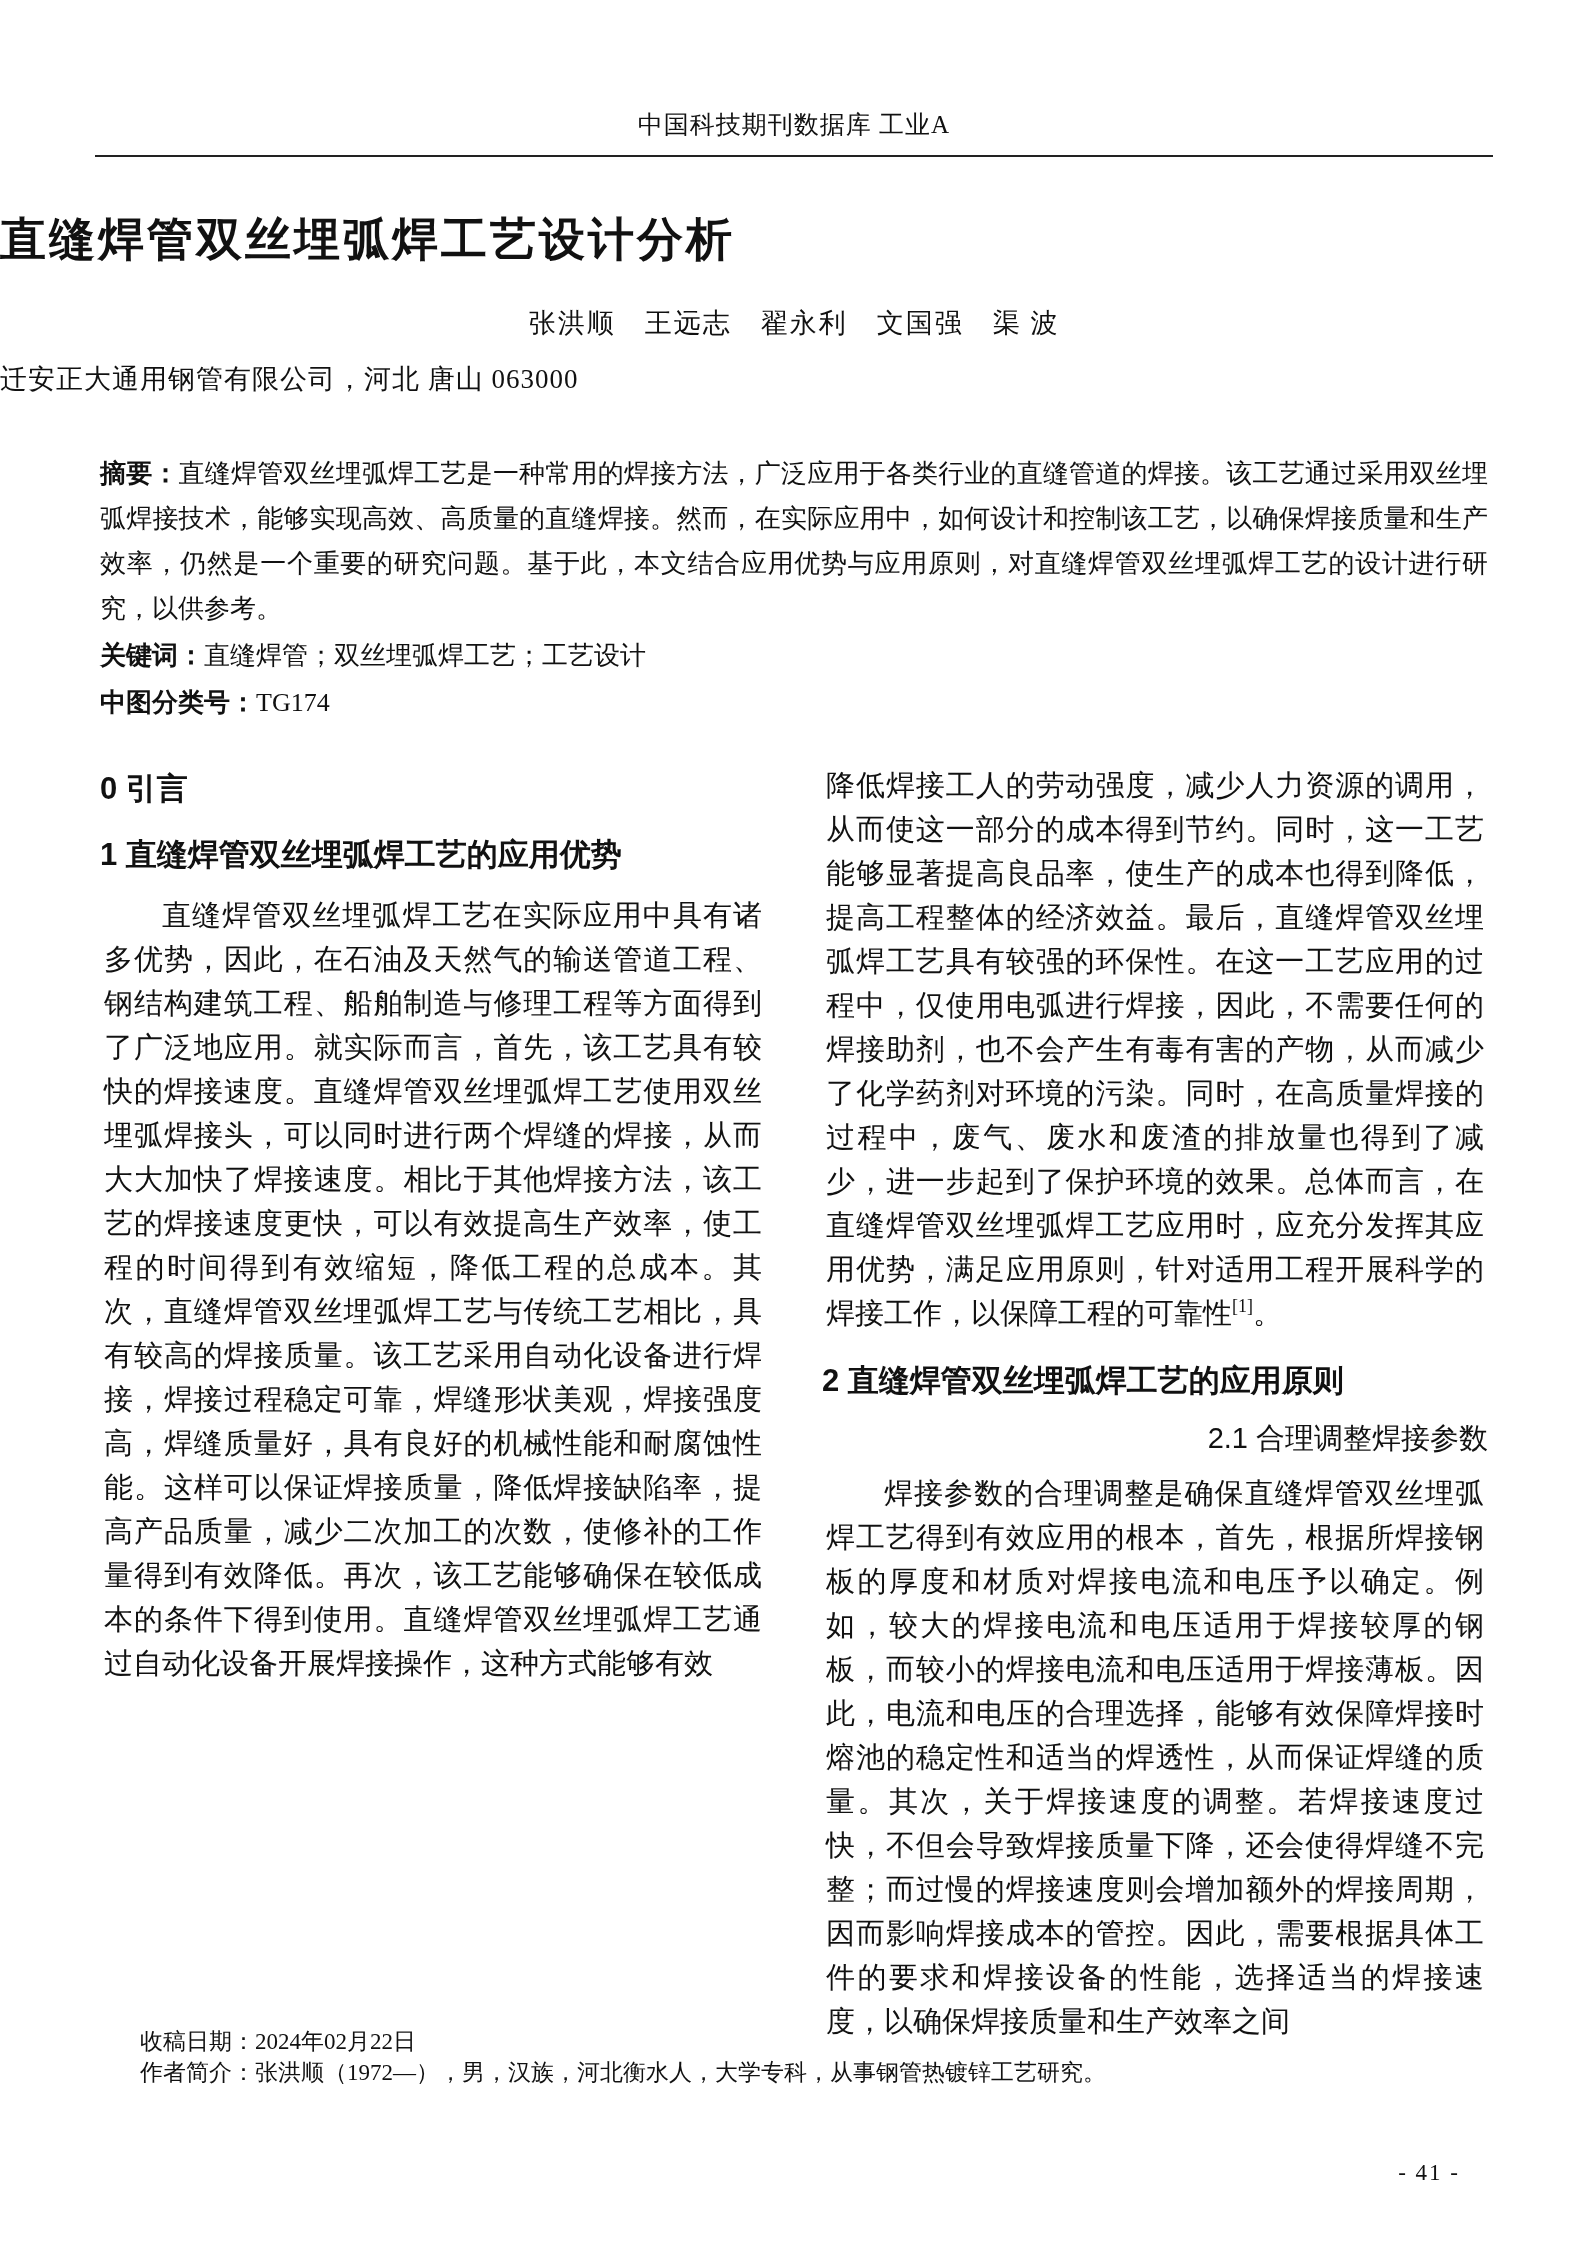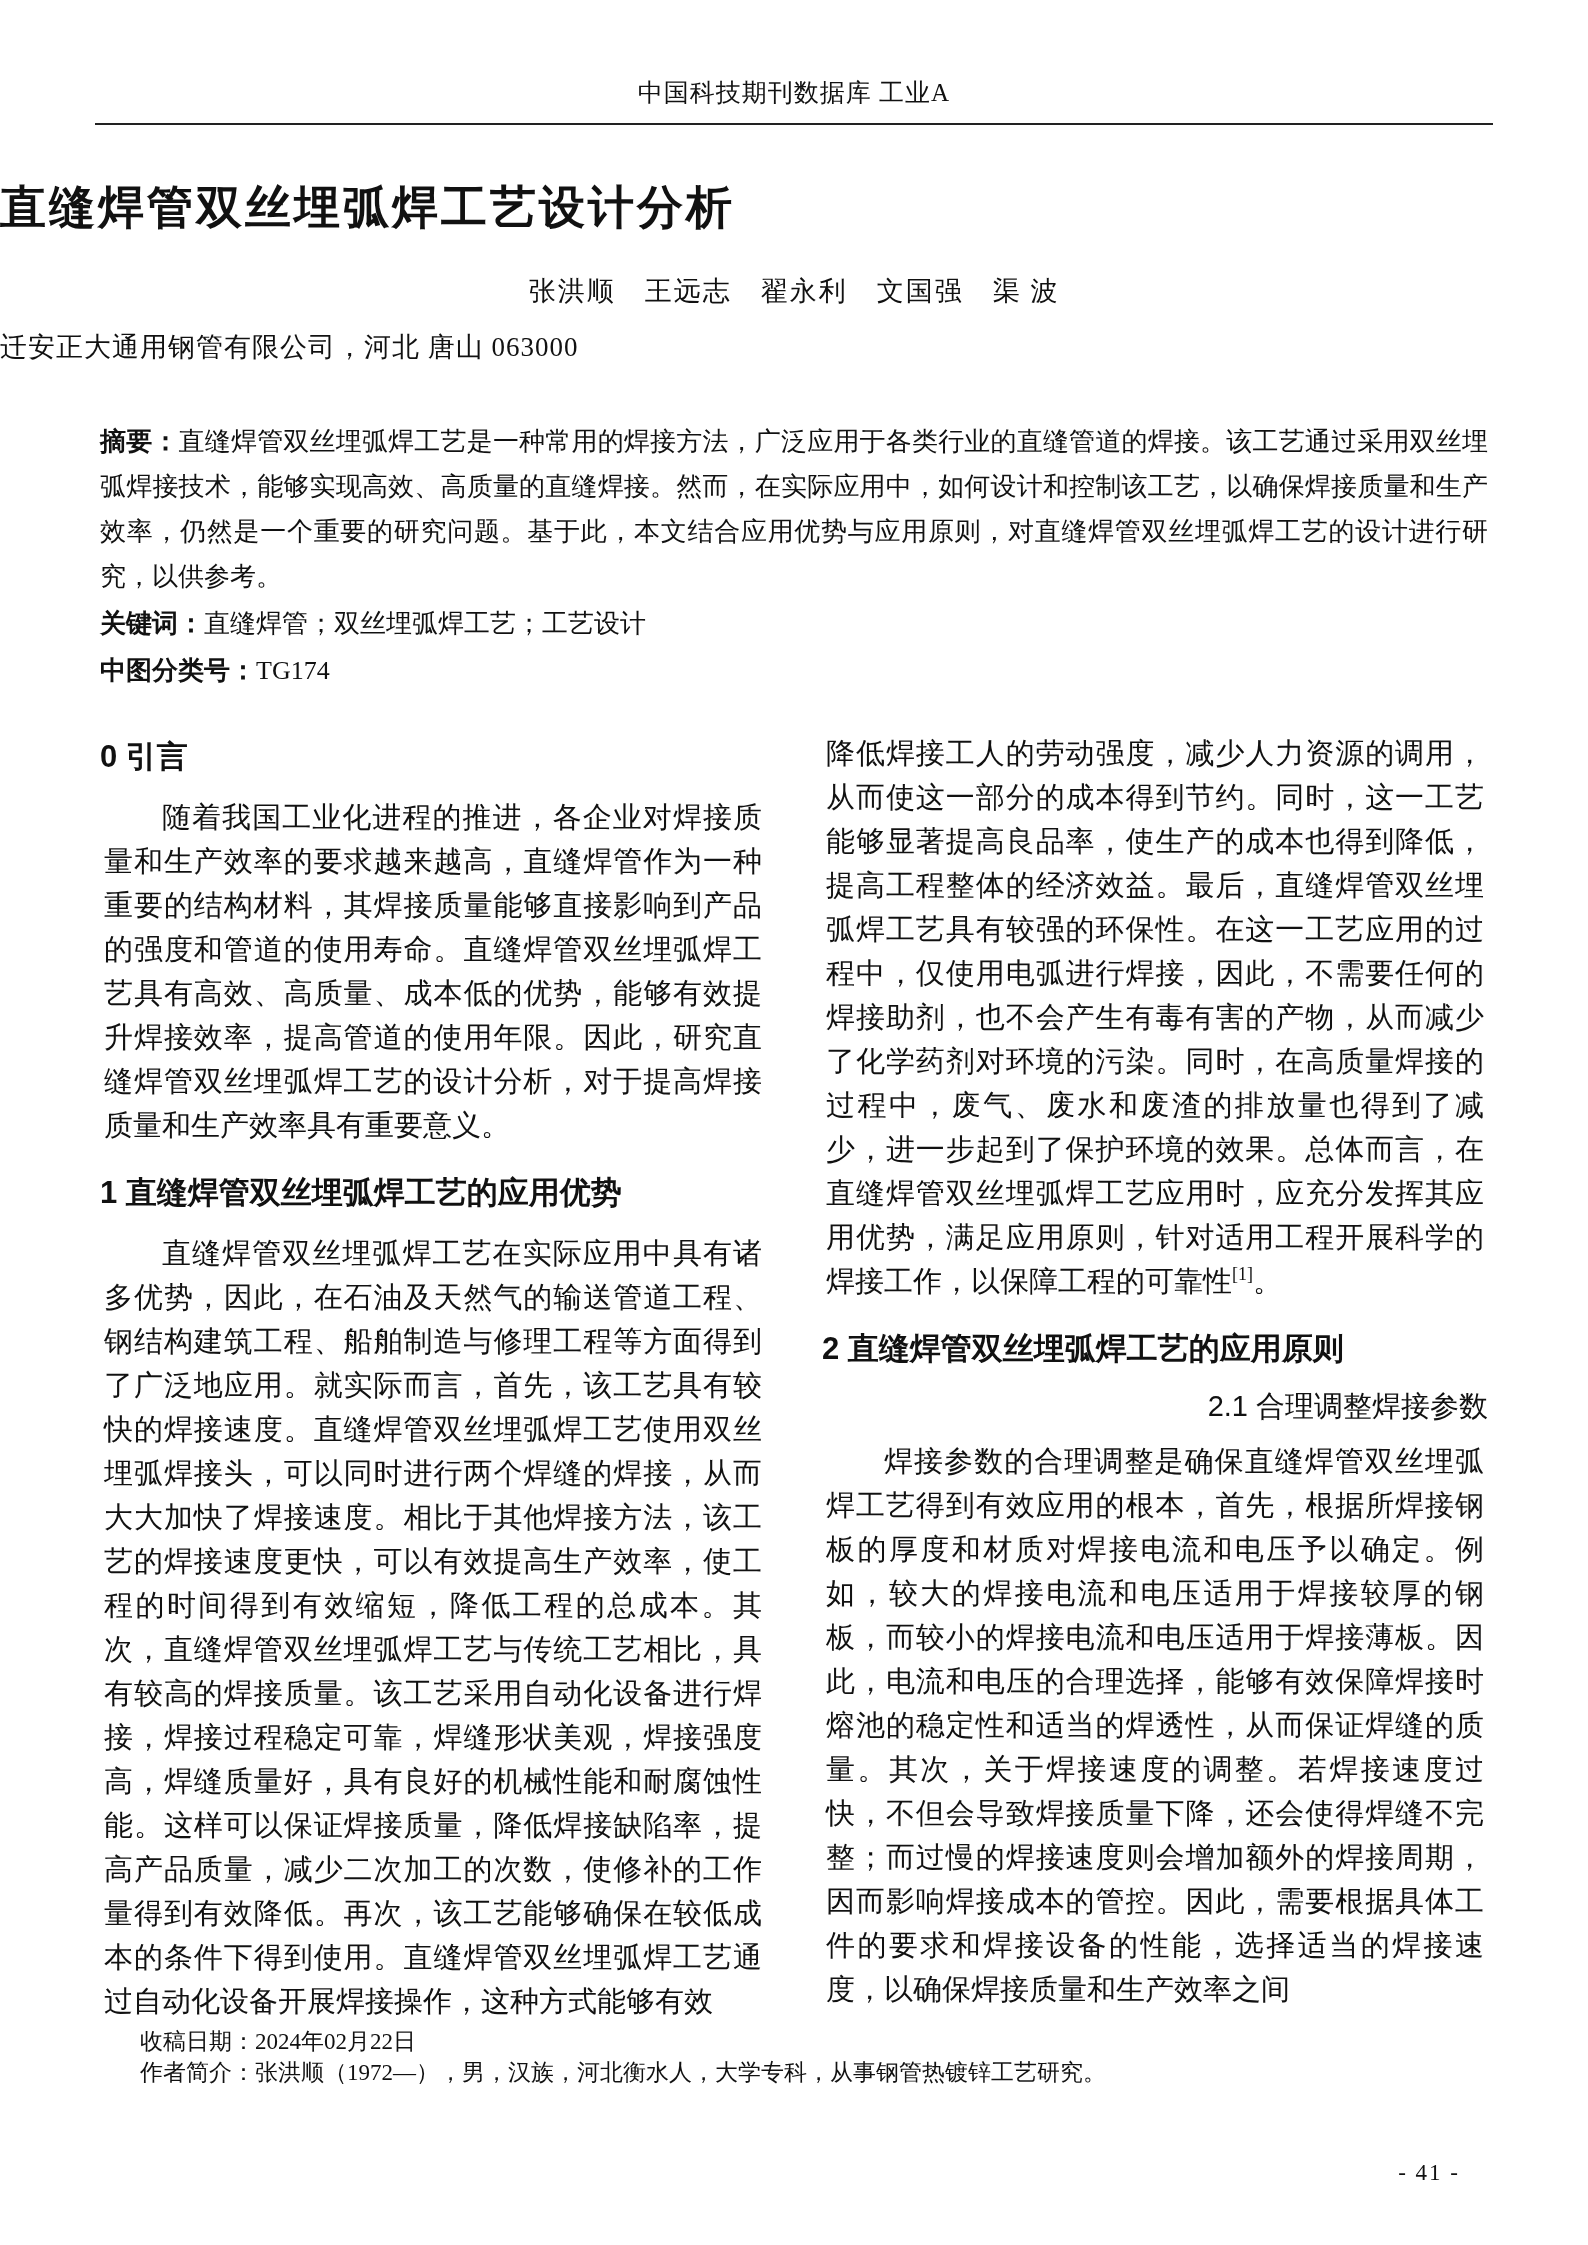--- a/index.html
+++ b/index.html
@@ -6,21 +6,21 @@
   .page {
     position:relative;
     width:1588px; height:2245px;
     margin:0 auto;
     background:#ffffff;
     color:#111;
     overflow:hidden;
     font-family:"Liberation Serif","DejaVu Serif",serif;
   }
   .journal-header {
-    padding-top:76px;
+    padding-top:108px;
     text-align:center;
     font-size:25px;
     letter-spacing:1px;
   }
   .header-rule {
     margin:14px 95px 0 95px;
     border:0;
     border-top:2px solid #222;
   }
   .paper-title {
@@ -123,21 +123,20 @@
   <div class="meta-block">
     <div class="meta-line"><span class="meta-label">摘要：</span><span>直缝焊管双丝埋弧焊工艺是一种常用的焊接方法，广泛应用于各类行业的直缝管道的焊接。该工艺通过采用双丝埋弧焊接技术，能够实现高效、高质量的直缝焊接。然而，在实际应用中，如何设计和控制该工艺，以确保焊接质量和生产效率，仍然是一个重要的研究问题。基于此，本文结合应用优势与应用原则，对直缝焊管双丝埋弧焊工艺的设计进行研究，以供参考。</span></div>
     <div class="meta-line"><span class="meta-label">关键词：</span><span>直缝焊管；双丝埋弧焊工艺；工艺设计</span></div>
     <div class="meta-line"><span class="meta-label">中图分类号：</span><span>TG174</span></div>
   </div>
 
   <div class="columns">
 
     <div class="col">
       <div class="sec-heading first">0 引言</div>
-      <p class="body-para indent">随着我国工业化进程的推进，各企业对焊接质量和生产效率的要求越来越高，直缝焊管作为一种重要的结构材料，其焊接质量能够直接影响到产品的强度和管道的使用寿命。直缝焊管双丝埋弧焊工艺具有高效、高质量、成本低的优势，能够有效提升焊接效率，提高管道的使用年限。因此，研究直缝焊管双丝埋弧焊工艺的设计分析，对于提高焊接质量和生产效率具有重要意义。</p>
       <div class="sec-heading">1 直缝焊管双丝埋弧焊工艺的应用优势</div>
       <p class="body-para indent">直缝焊管双丝埋弧焊工艺在实际应用中具有诸多优势，因此，在石油及天然气的输送管道工程、钢结构建筑工程、船舶制造与修理工程等方面得到了广泛地应用。就实际而言，首先，该工艺具有较快的焊接速度。直缝焊管双丝埋弧焊工艺使用双丝埋弧焊接头，可以同时进行两个焊缝的焊接，从而大大加快了焊接速度。相比于其他焊接方法，该工艺的焊接速度更快，可以有效提高生产效率，使工程的时间得到有效缩短，降低工程的总成本。其次，直缝焊管双丝埋弧焊工艺与传统工艺相比，具有较高的焊接质量。该工艺采用自动化设备进行焊接，焊接过程稳定可靠，焊缝形状美观，焊接强度高，焊缝质量好，具有良好的机械性能和耐腐蚀性能。这样可以保证焊接质量，降低焊接缺陷率，提高产品质量，减少二次加工的次数，使修补的工作量得到有效降低。再次，该工艺能够确保在较低成本的条件下得到使用。直缝焊管双丝埋弧焊工艺通过自动化设备开展焊接操作，这种方式能够有效</p>
     </div>
 
     <div class="col">
       <p class="body-para"><span>降低焊接工人的劳动强度，减少人力资源的调用，从而使这一部分的成本得到节约。同时，这一工艺能够显著提高良品率，使生产的成本也得到降低，提高工程整体的经济效益。最后，直缝焊管双丝埋弧焊工艺具有较强的环保性。在这一工艺应用的过程中，仅使用电弧进行焊接，因此，不需要任何的焊接助剂，也不会产生有毒有害的产物，从而减少了化学药剂对环境的污染。同时，在高质量焊接的过程中，废气、废水和废渣的排放量也得到了减少，进一步起到了保护环境的效果。总体而言，在直缝焊管双丝埋弧焊工艺应用时，应充分发挥其应用优势，满足应用原则，针对适用工程开展科学的焊接工作，以保障工程的可靠性</span><span class="ref-sup">[1]</span><span>。</span></p>
       <div class="sec-heading">2 直缝焊管双丝埋弧焊工艺的应用原则</div>
       <div class="sub-heading">2.1 合理调整焊接参数</div>
       <p class="body-para indent">焊接参数的合理调整是确保直缝焊管双丝埋弧焊工艺得到有效应用的根本，首先，根据所焊接钢板的厚度和材质对焊接电流和电压予以确定。例如，较大的焊接电流和电压适用于焊接较厚的钢板，而较小的焊接电流和电压适用于焊接薄板。因此，电流和电压的合理选择，能够有效保障焊接时熔池的稳定性和适当的焊透性，从而保证焊缝的质量。其次，关于焊接速度的调整。若焊接速度过快，不但会导致焊接质量下降，还会使得焊缝不完整；而过慢的焊接速度则会增加额外的焊接周期，因而影响焊接成本的管控。因此，需要根据具体工件的要求和焊接设备的性能，选择适当的焊接速度，以确保焊接质量和生产效率之间</p>
     </div>

